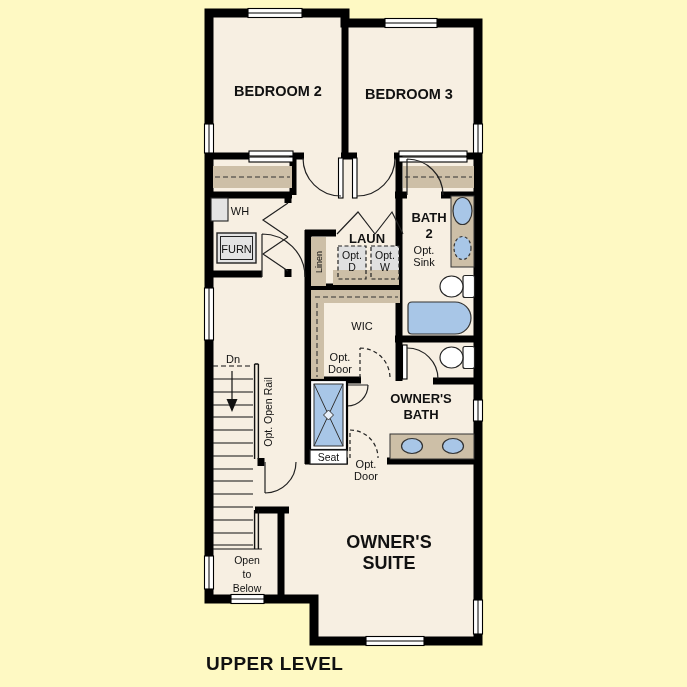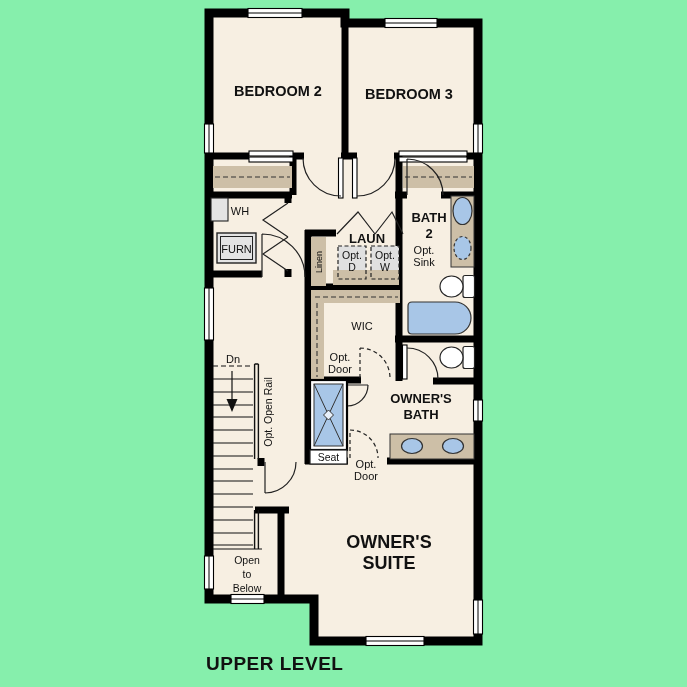--- a/index.html
+++ b/index.html
@@ -1,16 +1,16 @@
 <!DOCTYPE html>
 <html><head>
 <meta charset="utf-8">
 <style>
   html,body{margin:0;padding:0;background:#ffffff;}
-  .stage{position:relative;width:687px;height:687px;background:#86efac;overflow:hidden;
+  .stage{position:relative;width:687px;height:687px;background:#fef9c3;overflow:hidden;
          font-family:"Liberation Sans","DejaVu Sans",sans-serif;}
   svg{display:block;}
   .wall{stroke:#000;stroke-width:7;fill:none;stroke-linecap:butt;}
   .outline{fill:#f7efe2;stroke:#000;stroke-width:9;}
   .shelf{fill:#cdbfa7;stroke:none;}
   .vanity{fill:#cdbfa7;stroke:#333;stroke-width:1;}
   .rod{stroke:#333;stroke-width:1.1;stroke-dasharray:5,3;fill:none;}
   .win{fill:#fff;stroke:#000;stroke-width:1.1;}
   .winline{stroke:#000;stroke-width:1;fill:none;}
   .door{stroke:#222;stroke-width:1.2;fill:none;}

